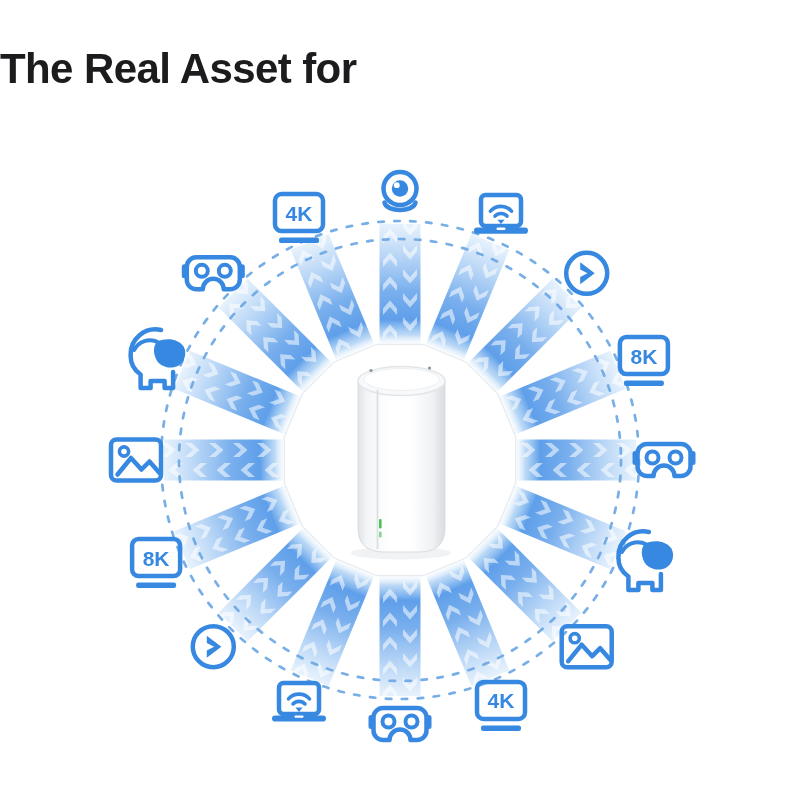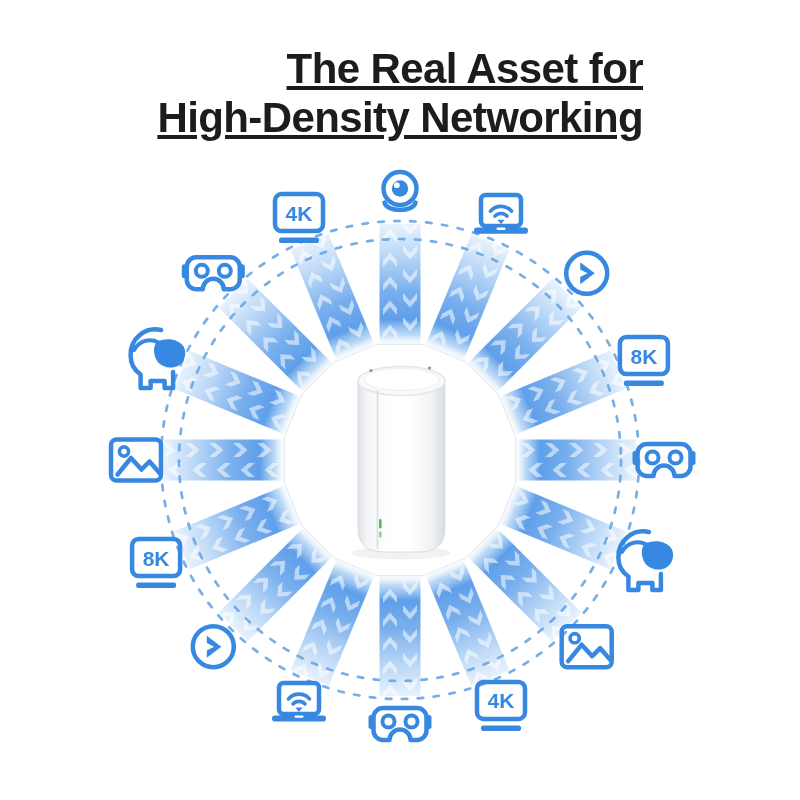--- a/index.html
+++ b/index.html
@@ -2,43 +2,41 @@
 <html><head>
 <meta charset="utf-8">
 <style>
   html,body{margin:0;padding:0;}
   body{
     width:800px;height:800px;background:#ffffff;position:relative;overflow:hidden;
     font-family:"Liberation Sans",sans-serif;
     --icon-blue:#3788e1; --dash-blue:#6ba7e4; --title-color:#1c1c1e;
   }
   .title{
-    position:absolute;top:44px;left:0;width:643px;text-align:right;
+    position:absolute;top:44px;left:0;width:643px;text-align:left;
     color:var(--title-color);font-size:42px;font-weight:700;line-height:49px;
     letter-spacing:-0.6px;
-    text-decoration:underline;
   }
   #diagram{position:absolute;left:0;top:0;}
   .ring{fill:none;stroke:var(--dash-blue);stroke-width:2.7;stroke-dasharray:5.5 10.5;
         stroke-linecap:round;opacity:.92;}
   .icon{stroke:var(--icon-blue);stroke-width:4.5;fill:none;
         stroke-linecap:round;stroke-linejoin:round;}
   .icon .solid{fill:var(--icon-blue);stroke:none;}
   .icon .thin{stroke-width:3.6;}
   .icon .hl{fill:#ffffff;stroke:none;}
   .mon-label{font:700 21px "Liberation Sans",sans-serif;fill:var(--icon-blue);
              stroke:none;text-anchor:middle;}
   .chev{fill:rgba(255,255,255,0.54);}
 </style>
 </head>
 <body style="--icon-blue: #3788e1; --dash-blue: #6ba7e4; --title-color: #1c1c1e;">
 
 <div class="title">
   <div>The Real Asset for</div>
-  <div>High-Density Networking</div>
 </div>
 
 <svg id="diagram" width="800" height="800" viewBox="0 0 800 800" xmlns="http://www.w3.org/2000/svg">
   <defs>
     <linearGradient id="beamGrad" gradientUnits="userSpaceOnUse" x1="0" y1="224" x2="0" y2="347">
       <stop offset="0" stop-color="#79b4f0" stop-opacity="0.18"></stop>
       <stop offset="0.28" stop-color="#68a7ec" stop-opacity="0.50"></stop>
       <stop offset="0.55" stop-color="#5b9de9" stop-opacity="0.82"></stop>
       <stop offset="0.78" stop-color="#589be9" stop-opacity="0.96"></stop>
       <stop offset="0.90" stop-color="#8fc0f0" stop-opacity="0.60"></stop>

